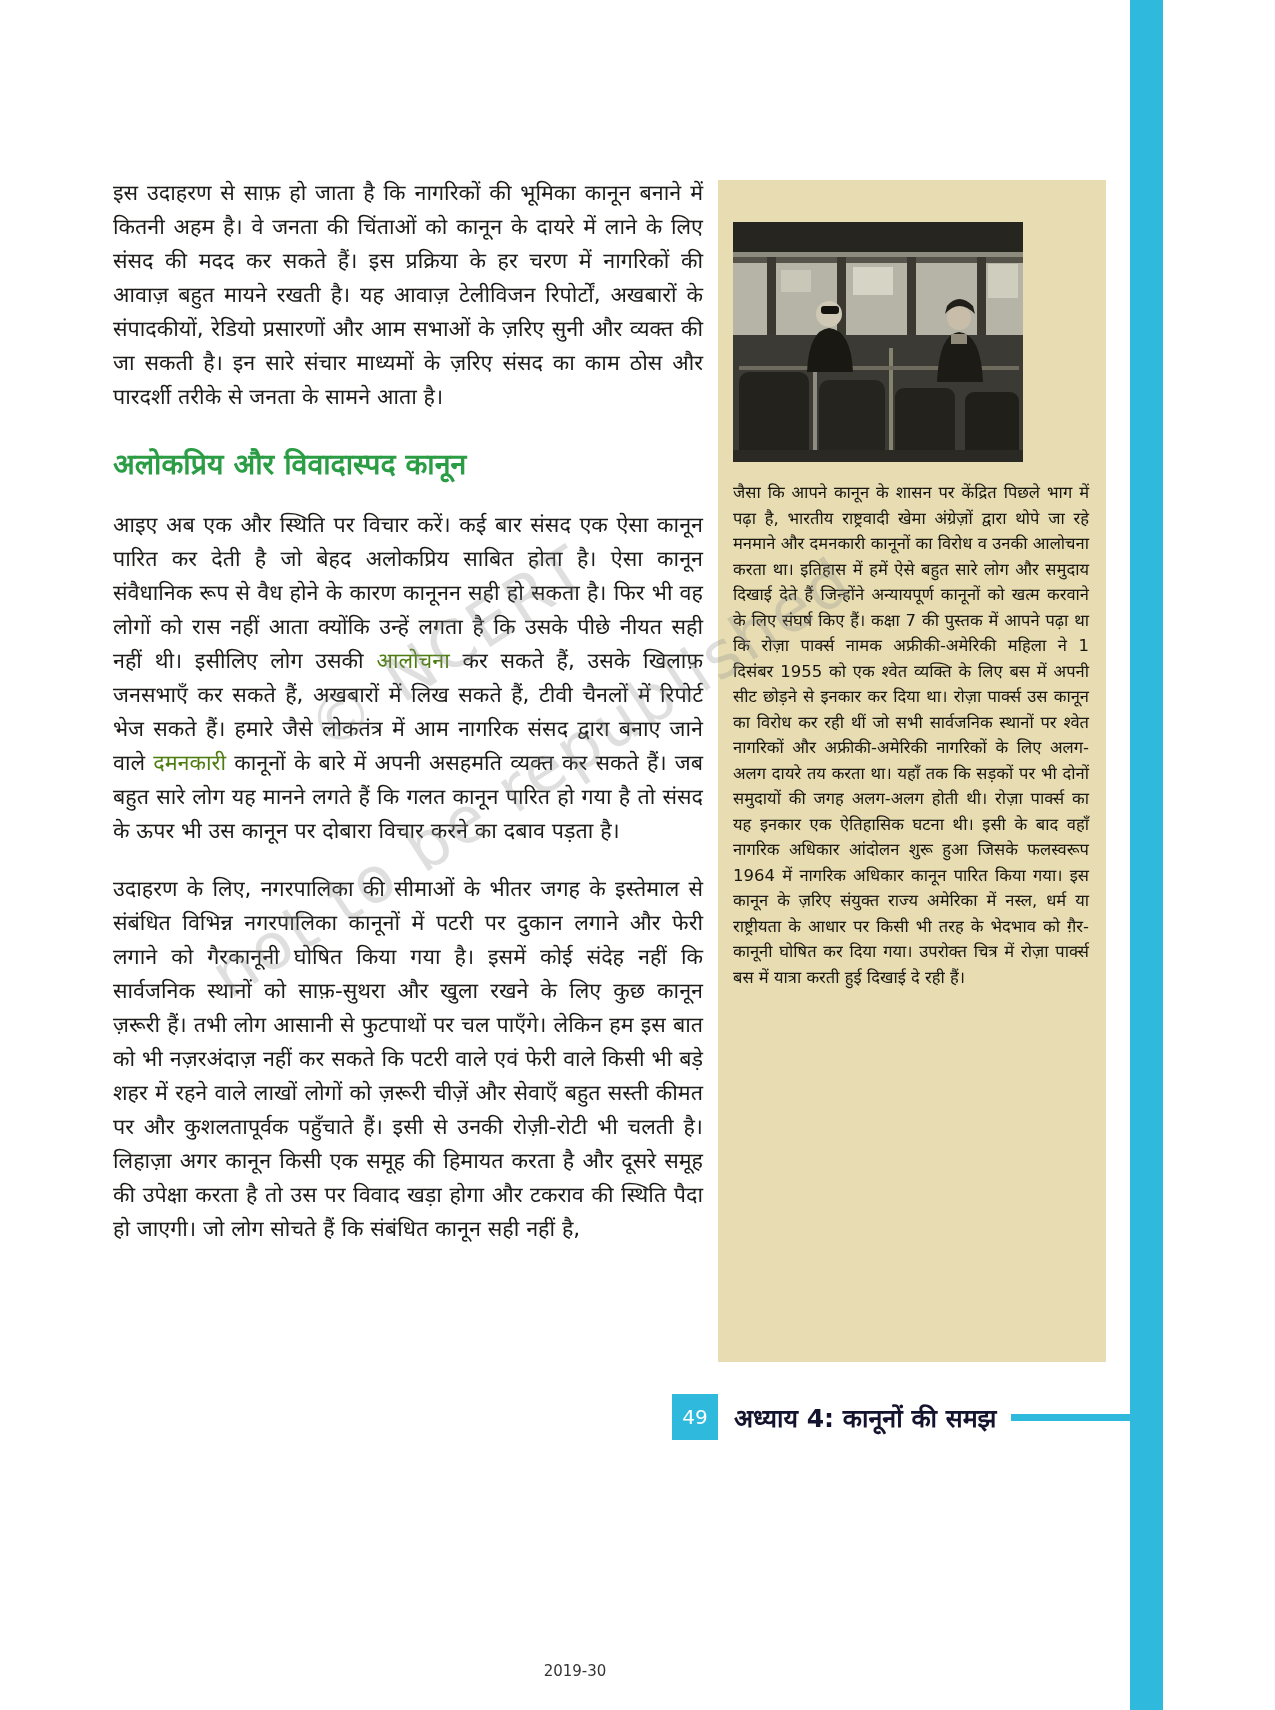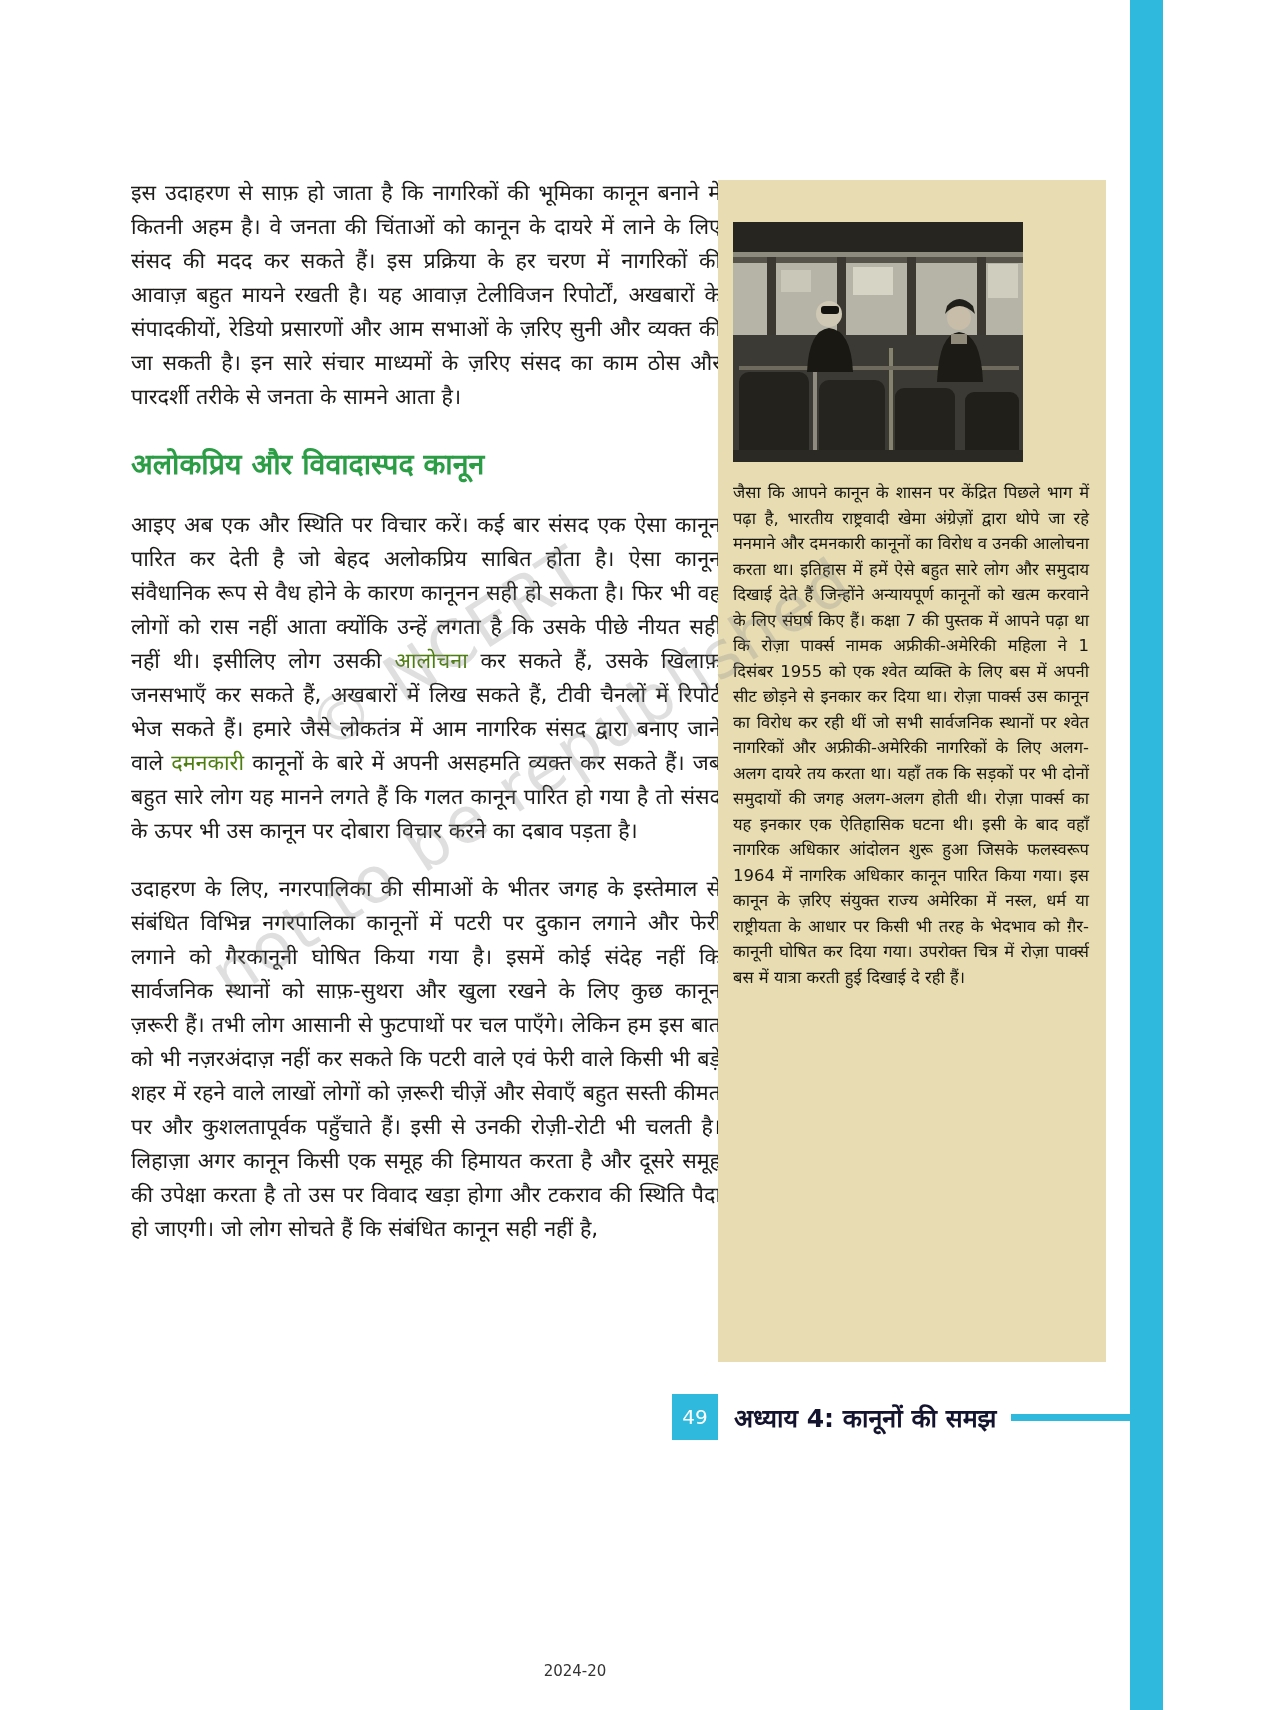--- a/index.html
+++ b/index.html
@@ -11,21 +11,21 @@
     font-family:"DejaVu Sans","Liberation Sans",sans-serif;
     margin:0 auto;
   }
   
   .right-bar{
     position:absolute;top:0;right:112px;width:33px;height:1710px;
     background:#2fb9dc;
   }
   
   .main-col{
-    position:absolute;left:131px;top:176px;width:590px;
+    position:absolute;left:113px;top:176px;width:590px;
   }
   .para{
     font-size:21.5px;line-height:34px;text-align:justify;
     color:#1d1c1a;margin:0 0 24px 0;
   }
   .section-heading{
     font-size:28.5px;font-weight:700;color:#2a9d45;
     margin:34px 0 26px 0;line-height:1.2;
   }
   .term{color:#4d7c0f;}
@@ -138,15 +138,15 @@
     <div>© NCERT</div>
     <div>not to be republished</div>
   </div>
 
   <div class="footer">
     <div class="page-num-badge">49</div>
     <div class="chapter-label">अध्याय 4: कानूनों की समझ</div>
     <div class="footer-rule"></div>
   </div>
 
-  <div class="edition-year">2024-20</div>
+  <div class="edition-year">2019-30</div>
 
 </div>
 
 </body></html>

